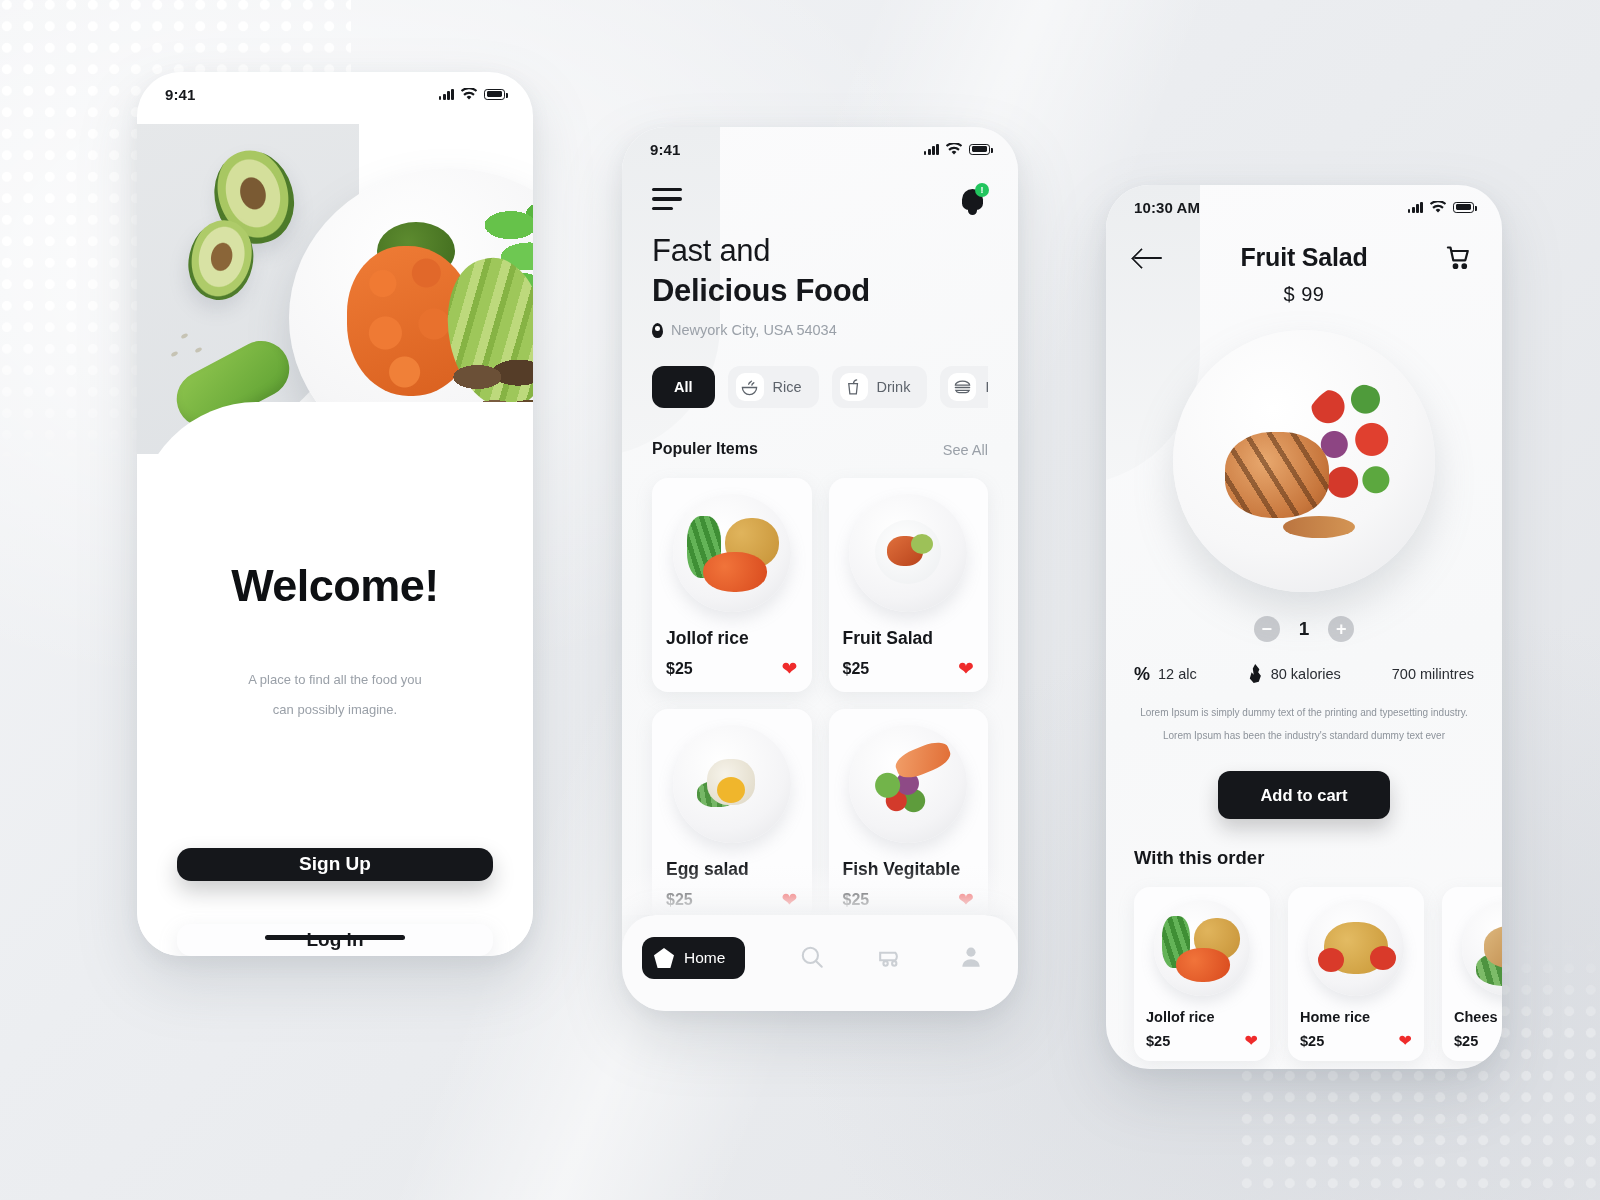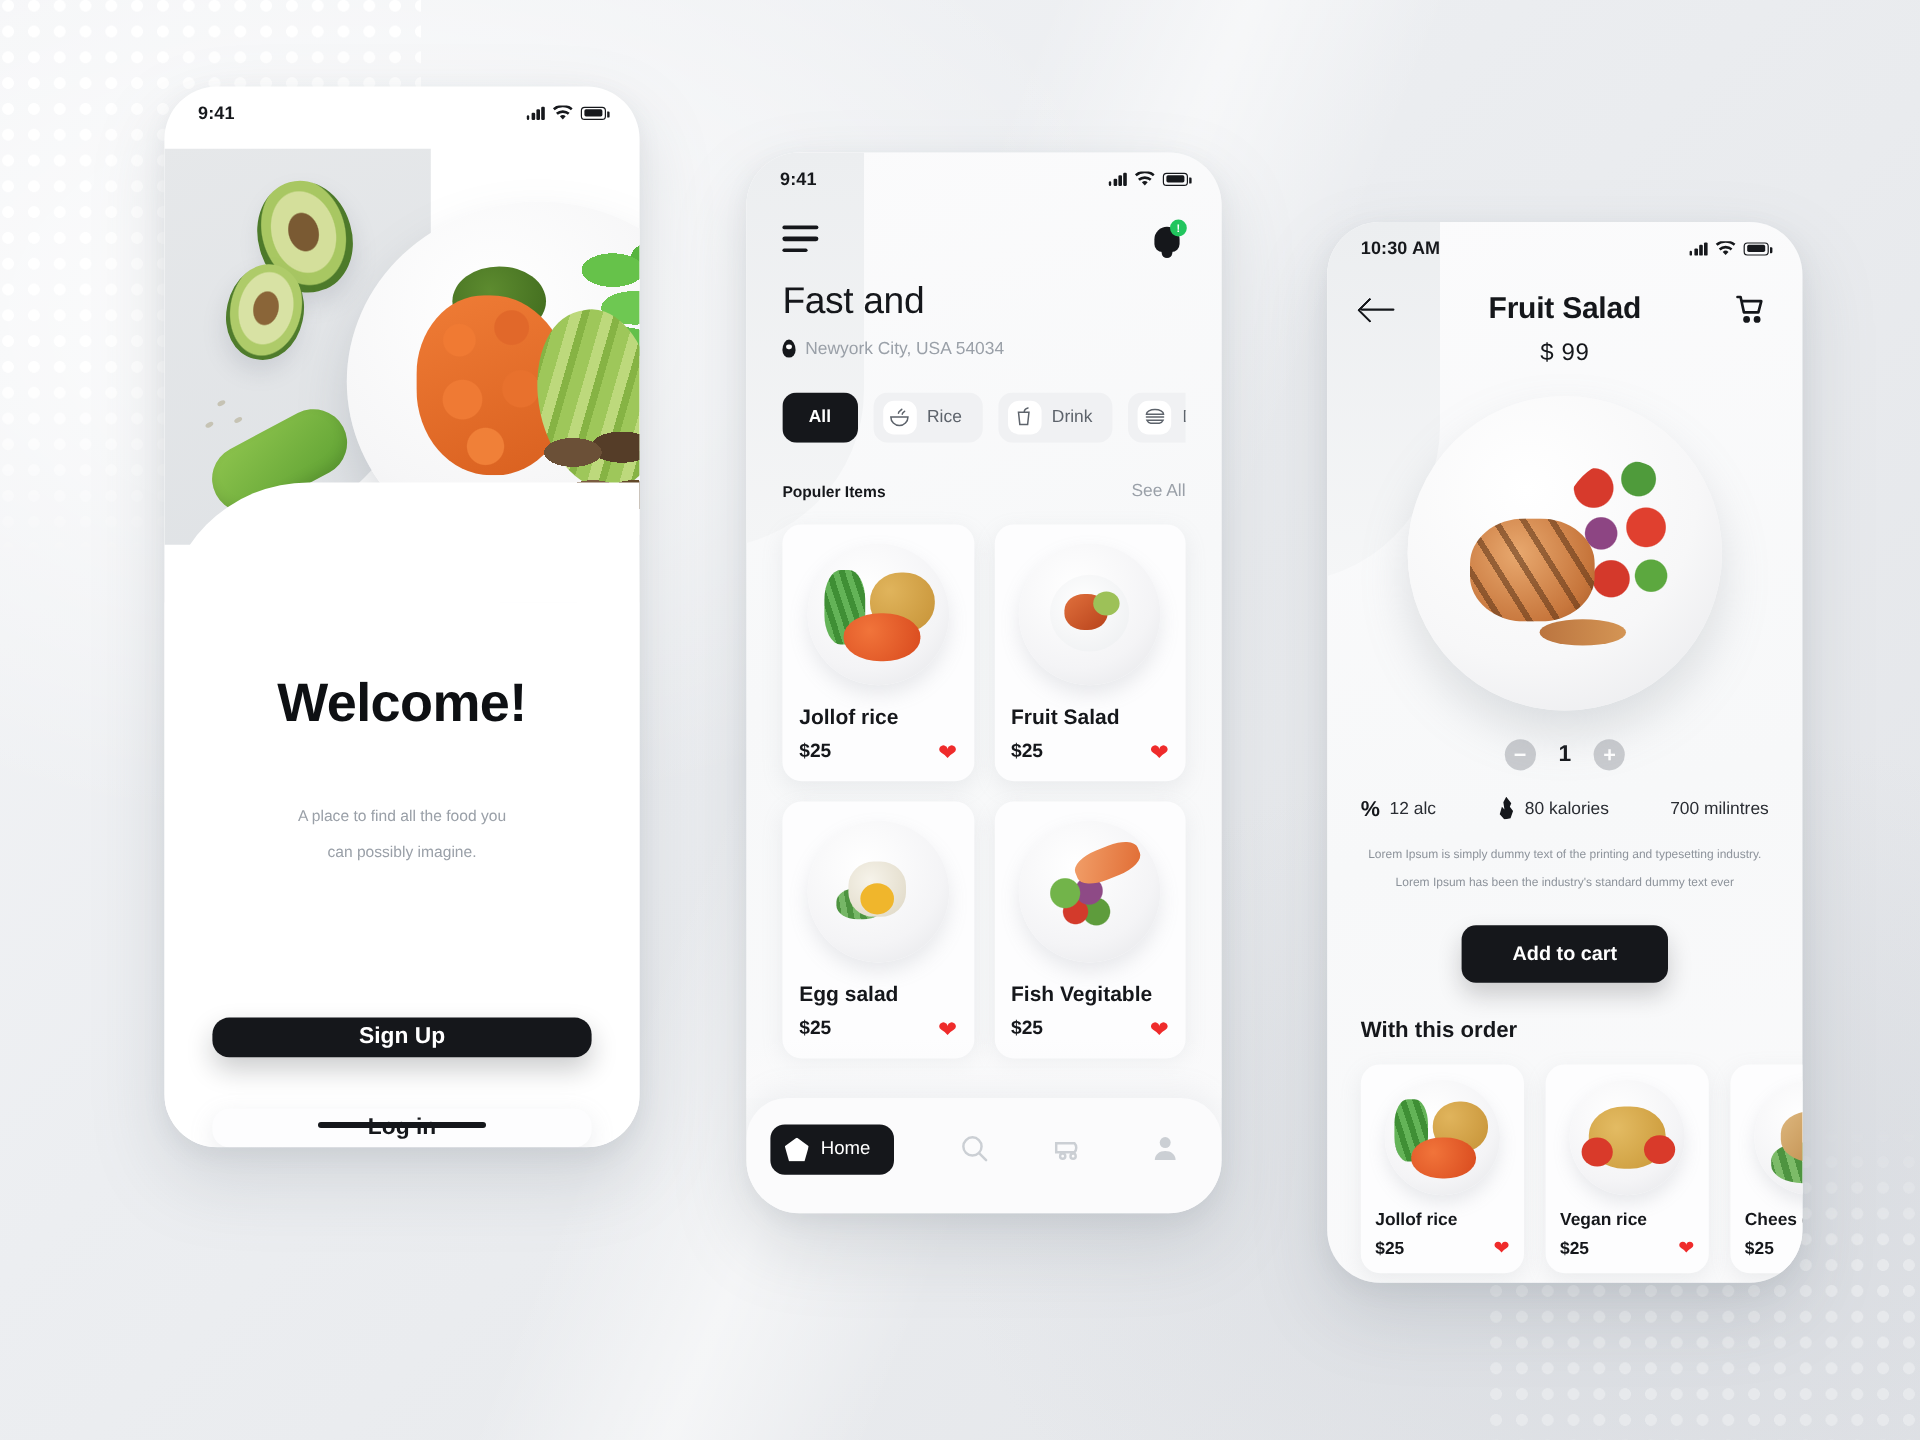--- a/index.html
+++ b/index.html
@@ -213,21 +213,21 @@
     gap:9px; padding:0 17px 0 8px; flex:0 0 auto;
   }
   .chip .ci{
     width:28px;height:28px;border-radius:9px;background:#fff;display:flex;align-items:center;justify-content:center;
   }
   .chip span.lbl{ font-size:14.5px; color:#5d636b; }
   .chip.active{ background:#15171b; padding:0 22px; }
   .chip.active span.lbl{ color:#fff; font-weight:600; }
 
   .sec-head{ margin-top:32px; display:flex; align-items:flex-end; justify-content:space-between; }
-  .sec-head .t{ font-size:13px; font-weight:700; color:#15171b; }
+  .sec-head .t{ font-size:16px; font-weight:700; color:#15171b; }
   .sec-head .a{ font-size:14.5px; color:#9aa0a8; }
 
   .grid{ margin-top:20px; display:grid; grid-template-columns:1fr 1fr; gap:17px; }
   .fcard{
     background:#fdfdfe; border-radius:16px; padding:16px 14px 14px;
     box-shadow:0 6px 18px rgba(150,156,166,.14);
     display:flex; flex-direction:column; align-items:center;
   }
   .fdisc{
     width:118px; height:118px; border-radius:50%;
@@ -472,20 +472,21 @@
           <span></span>
         </div>
       <div class="bell-wrap">
         <div class="bell"></div>
         <div class="bell-badge">!</div>
       </div>
     </div>
 
     <div class="home-title">
       <div class="l1">Fast and</div>
+      <div class="l2">Delicious Food</div>
     </div>
 
     <div class="home-loc">
       <div class="pin"></div>
       <span>Newyork City, USA 54034</span>
     </div>
 
     <div class="chips">
       <div class="chip active">
         <span class="lbl">All</span>
@@ -690,21 +691,21 @@
           <span class="cheart">❤</span>
         </div>
       </div>
 
       <div class="ccard">
         <div class="cdisc">
           <div class="mini m-vegan-a"></div>
           <div class="mini m-vegan-b"></div>
           <div class="mini m-vegan-c"></div>
         </div>
-        <div class="cname">Vegan rice</div>
+        <div class="cname">Home rice</div>
         <div class="crow">
           <span class="cprice">$25</span>
           <span class="cheart">❤</span>
         </div>
       </div>
 
       <div class="ccard">
         <div class="cdisc">
           <div class="mini m-chees-b"></div>
           <div class="mini m-chees-a"></div>

